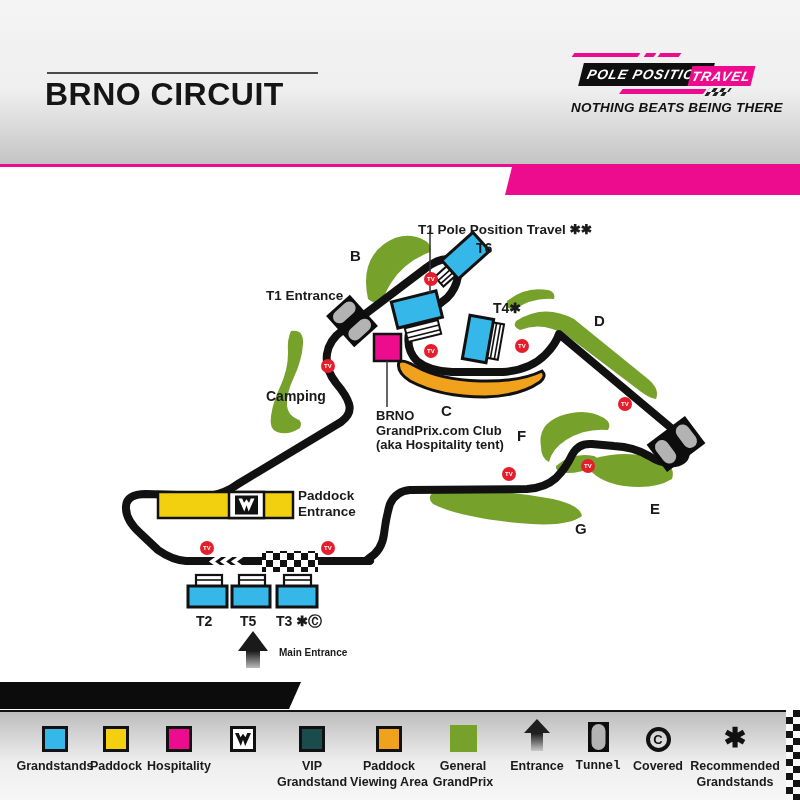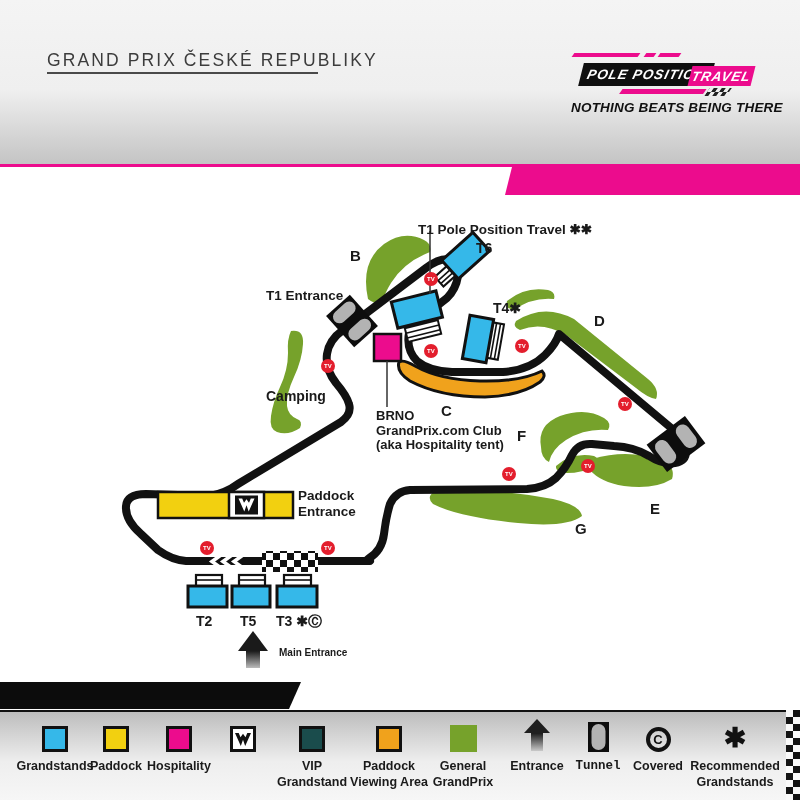--- a/index.html
+++ b/index.html
@@ -54,22 +54,22 @@
   .legend-label{margin-top:7px;font-size:12.5px;font-weight:700;color:#1a1a1a;text-align:center;
     white-space:pre-line;line-height:1.25;}
   .covered-circle{width:25px;height:25px;border:4px solid #111;border-radius:50%;box-sizing:border-box;
     display:flex;align-items:center;justify-content:center;font-weight:900;font-size:13px;color:#111;}
   .star-glyph{font-size:27px;line-height:27px;color:#111;font-weight:700;}
 </style>
 </head>
 <body>
 
 <div id="header">
-  <div id="subtitle" class="mlabel">GRAND PRIX ČESKÉ REPUBLIKY</div>
   <div id="title-rule"></div>
+  <div id="main-title">BRNO CIRCUIT</div>
 
   <div>
     <div class="logo-stripe" style="left:573px;top:53px;width:66px;"></div>
     <div class="logo-stripe" style="left:645px;top:53px;width:10px;"></div>
     <div class="logo-stripe" style="left:659px;top:53px;width:21px;"></div>
     <div id="logo-black">
       <span>POLE POSITION</span>
     </div>
     <div id="logo-pink">
       <span>TRAVEL</span>

